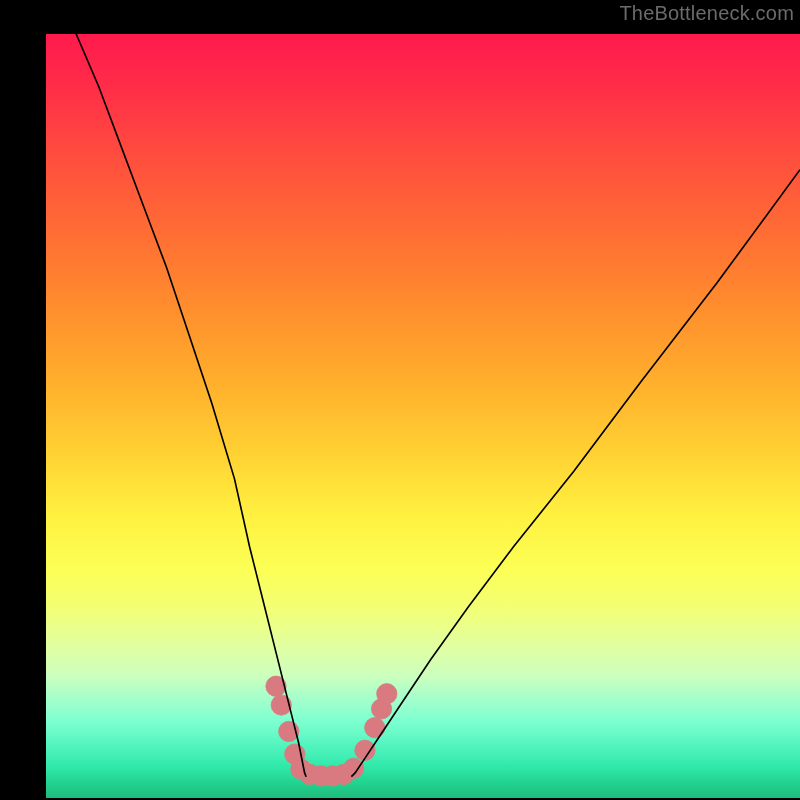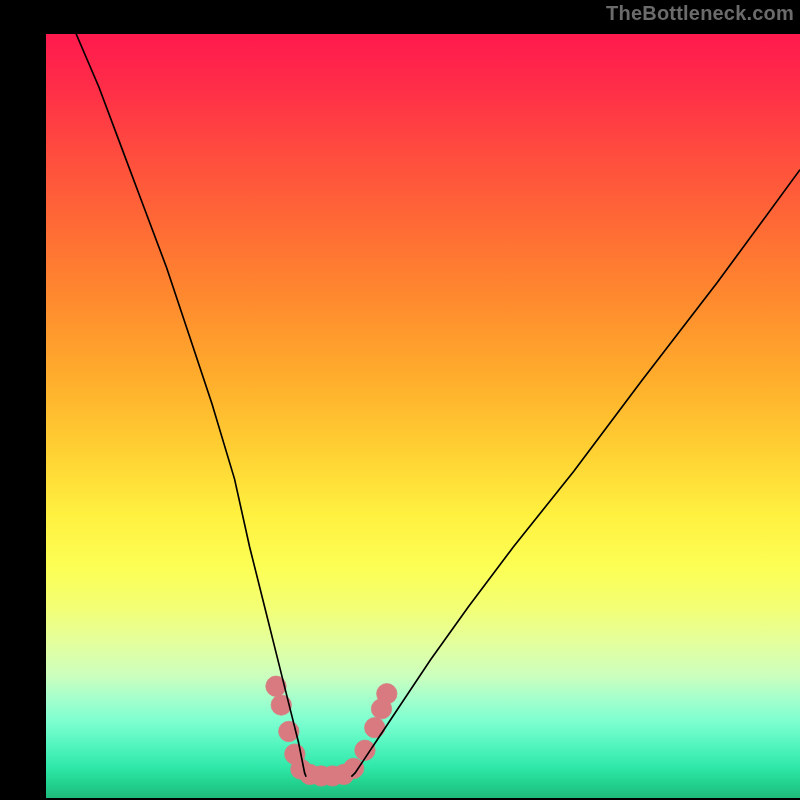--- a/index.html
+++ b/index.html
@@ -55,21 +55,21 @@
     position: absolute;
     inset: 0;
   }
   .watermark {
     position: absolute;
     top: 2px;
     right: 6px;
     color: #6b6b6b;
     font-size: 20px;
     letter-spacing: 0.2px;
-    font-weight: 700;
+    font-weight: 400;
   }
 </style>
 </head>
 <body>
 
 <div class="frame">
   <div class="plot-wrap">
     <div class="gradient"></div>
     <svg class="curves" viewBox="0 0 100 100" preserveAspectRatio="none">
       <g fill="#d87a7f" stroke="#d87a7f" stroke-width="0.1">

